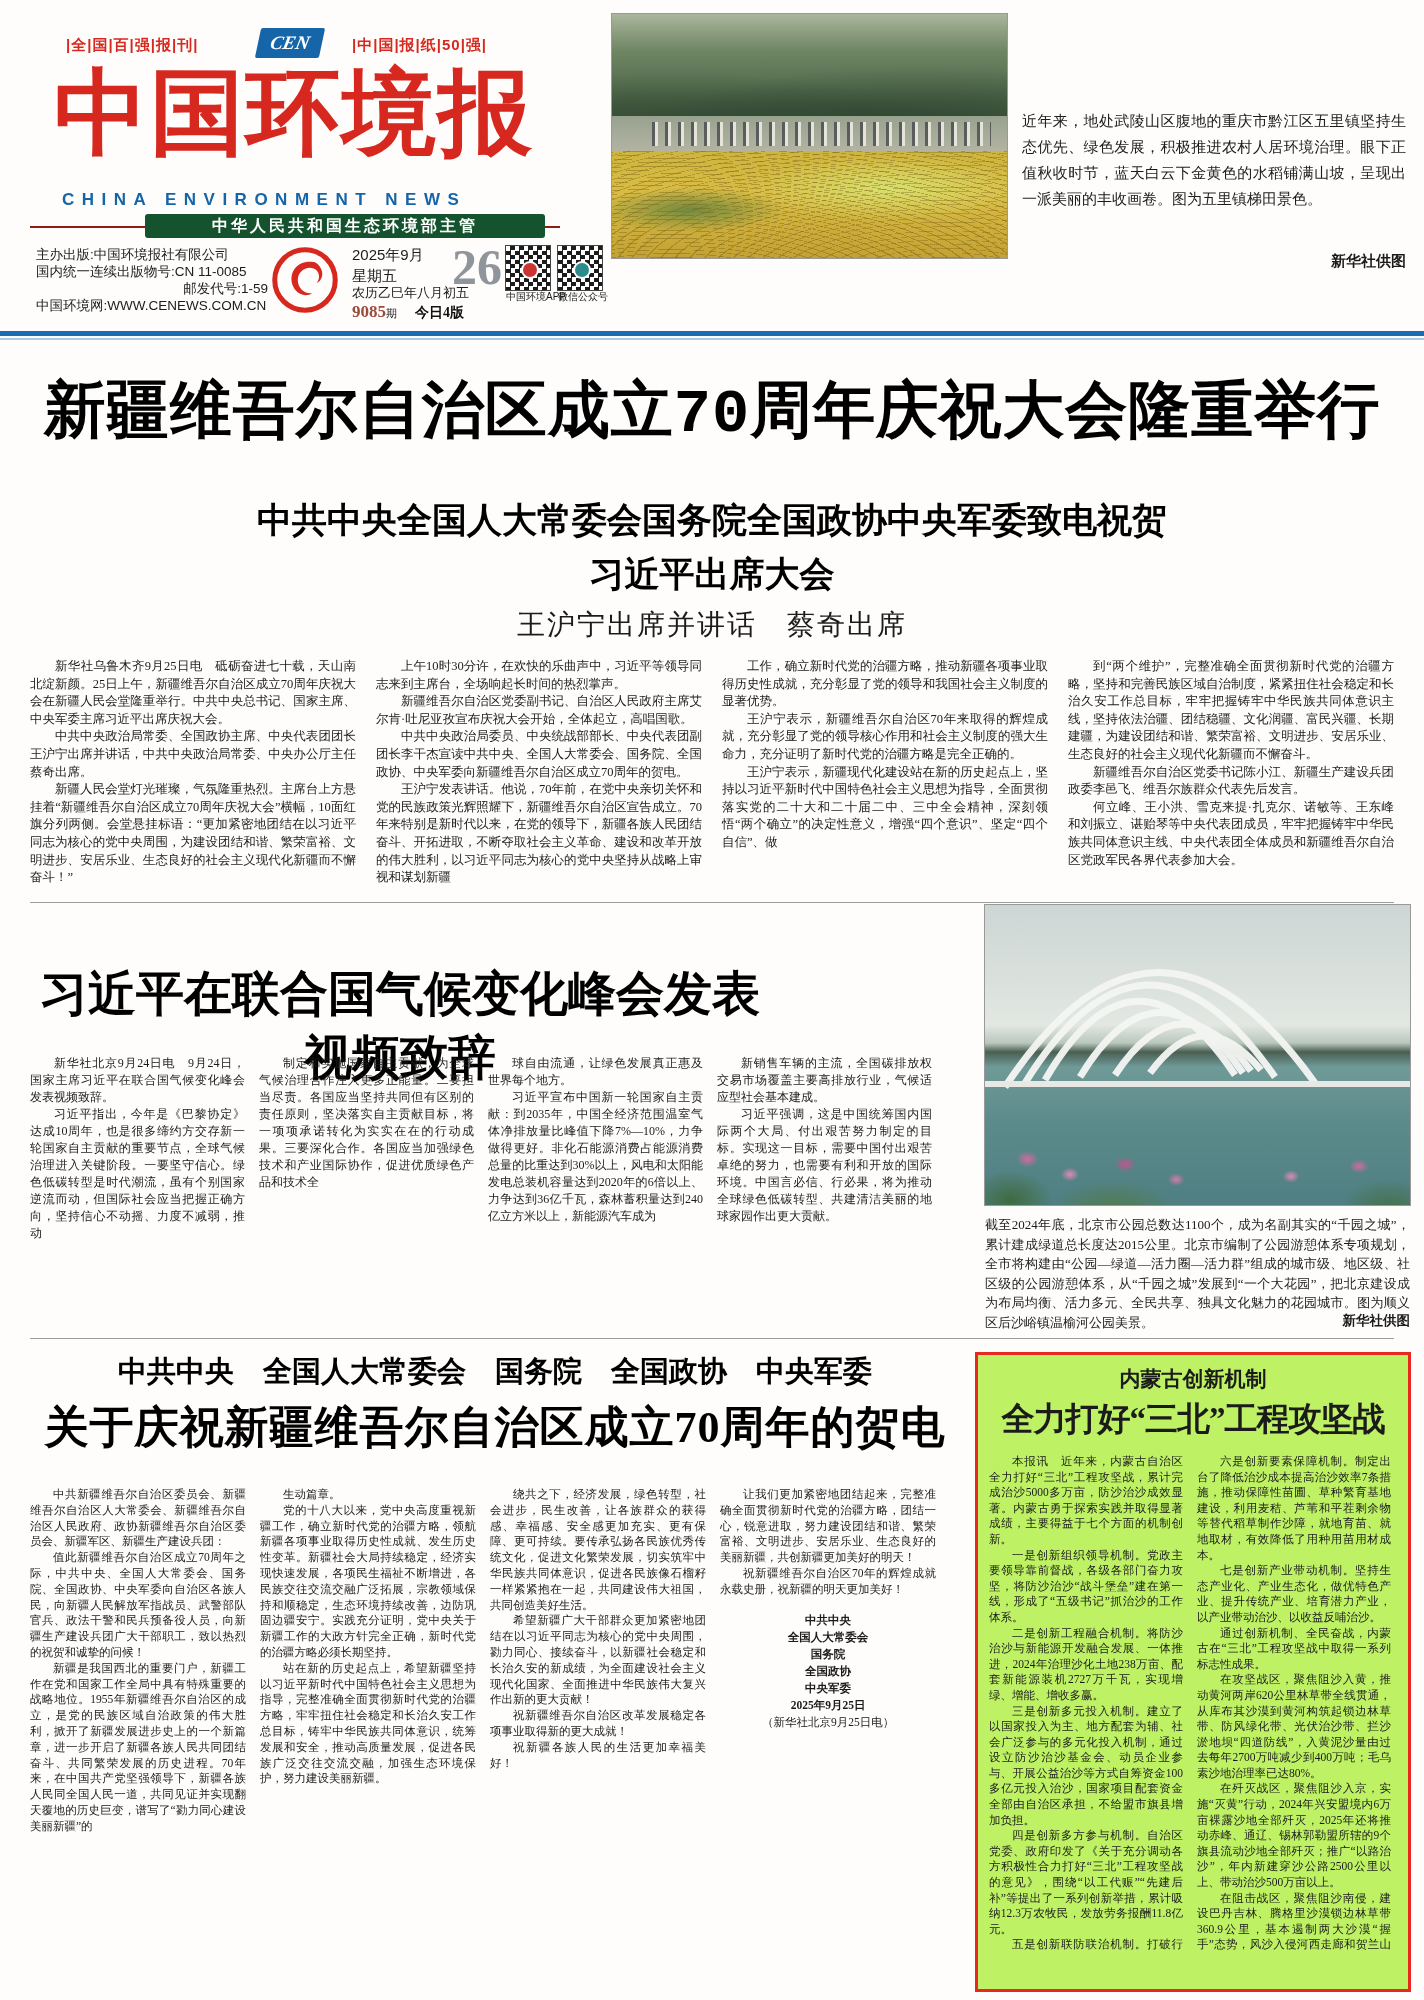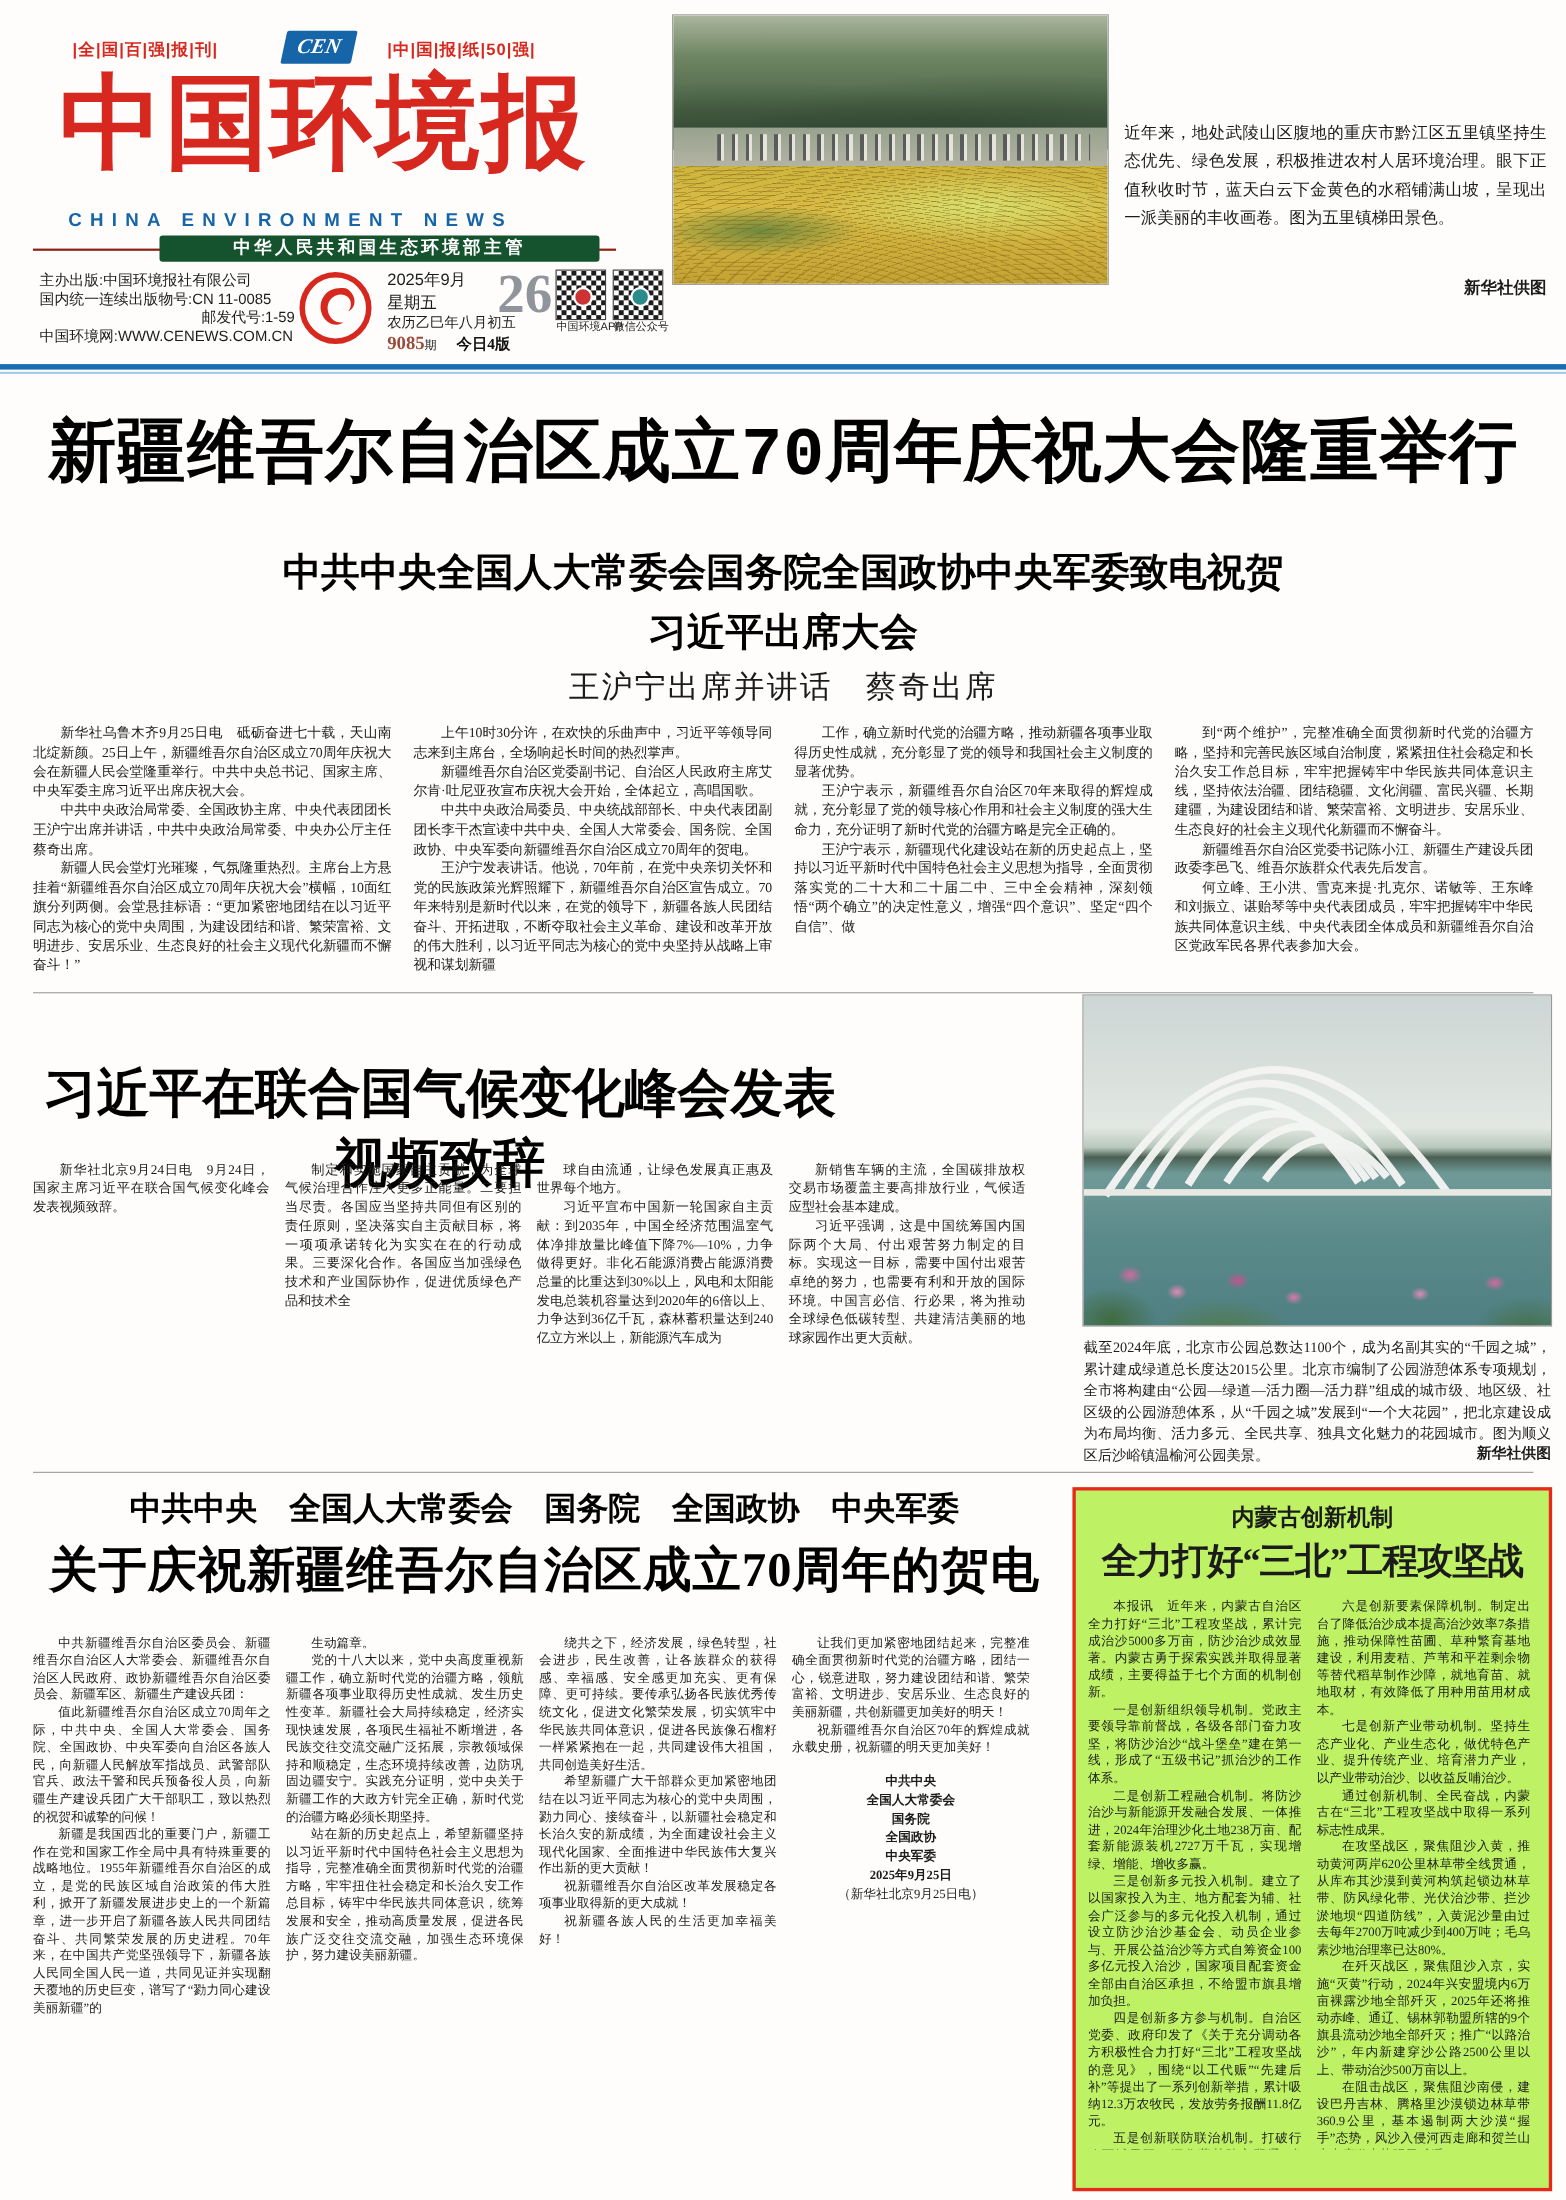--- a/index.html
+++ b/index.html
@@ -192,20 +192,21 @@
         <p>何立峰、王小洪、雪克来提·扎克尔、诺敏等、王东峰和刘振立、谌贻琴等中央代表团成员，牢牢把握铸牢中华民族共同体意识主线、中央代表团全体成员和新疆维吾尔自治区党政军民各界代表参加大会。</p>
       </div>
   </div>
 
   <div class="abs hr" style="left:30px;top:902px;width:1364px;"></div>
 
   <div class="abs h2" style="left:30px;top:962px;width:740px;">习近平在联合国气候变化峰会发表视频致辞</div>
   <div class="abs cols body2" style="left:30px;top:1055px;width:905px;height:258px;">
     <div class="col">
         <p>新华社北京9月24日电　9月24日，国家主席习近平在联合国气候变化峰会发表视频致辞。</p>
+        <p>习近平指出，今年是《巴黎协定》达成10周年，也是很多缔约方交存新一轮国家自主贡献的重要节点，全球气候治理进入关键阶段。一要坚守信心。绿色低碳转型是时代潮流，虽有个别国家逆流而动，但国际社会应当把握正确方向，坚持信心不动摇、力度不减弱，推动</p>
       </div>
     <div class="col">
         <p>制定和实施国家自主贡献，为全球气候治理合作注入更多正能量。二要担当尽责。各国应当坚持共同但有区别的责任原则，坚决落实自主贡献目标，将一项项承诺转化为实实在在的行动成果。三要深化合作。各国应当加强绿色技术和产业国际协作，促进优质绿色产品和技术全</p>
       </div>
     <div class="col">
         <p>球自由流通，让绿色发展真正惠及世界每个地方。</p>
         <p>习近平宣布中国新一轮国家自主贡献：到2035年，中国全经济范围温室气体净排放量比峰值下降7%—10%，力争做得更好。非化石能源消费占能源消费总量的比重达到30%以上，风电和太阳能发电总装机容量达到2020年的6倍以上、力争达到36亿千瓦，森林蓄积量达到240亿立方米以上，新能源汽车成为</p>
       </div>
     <div class="col">
         <p>新销售车辆的主流，全国碳排放权交易市场覆盖主要高排放行业，气候适应型社会基本建成。</p>

